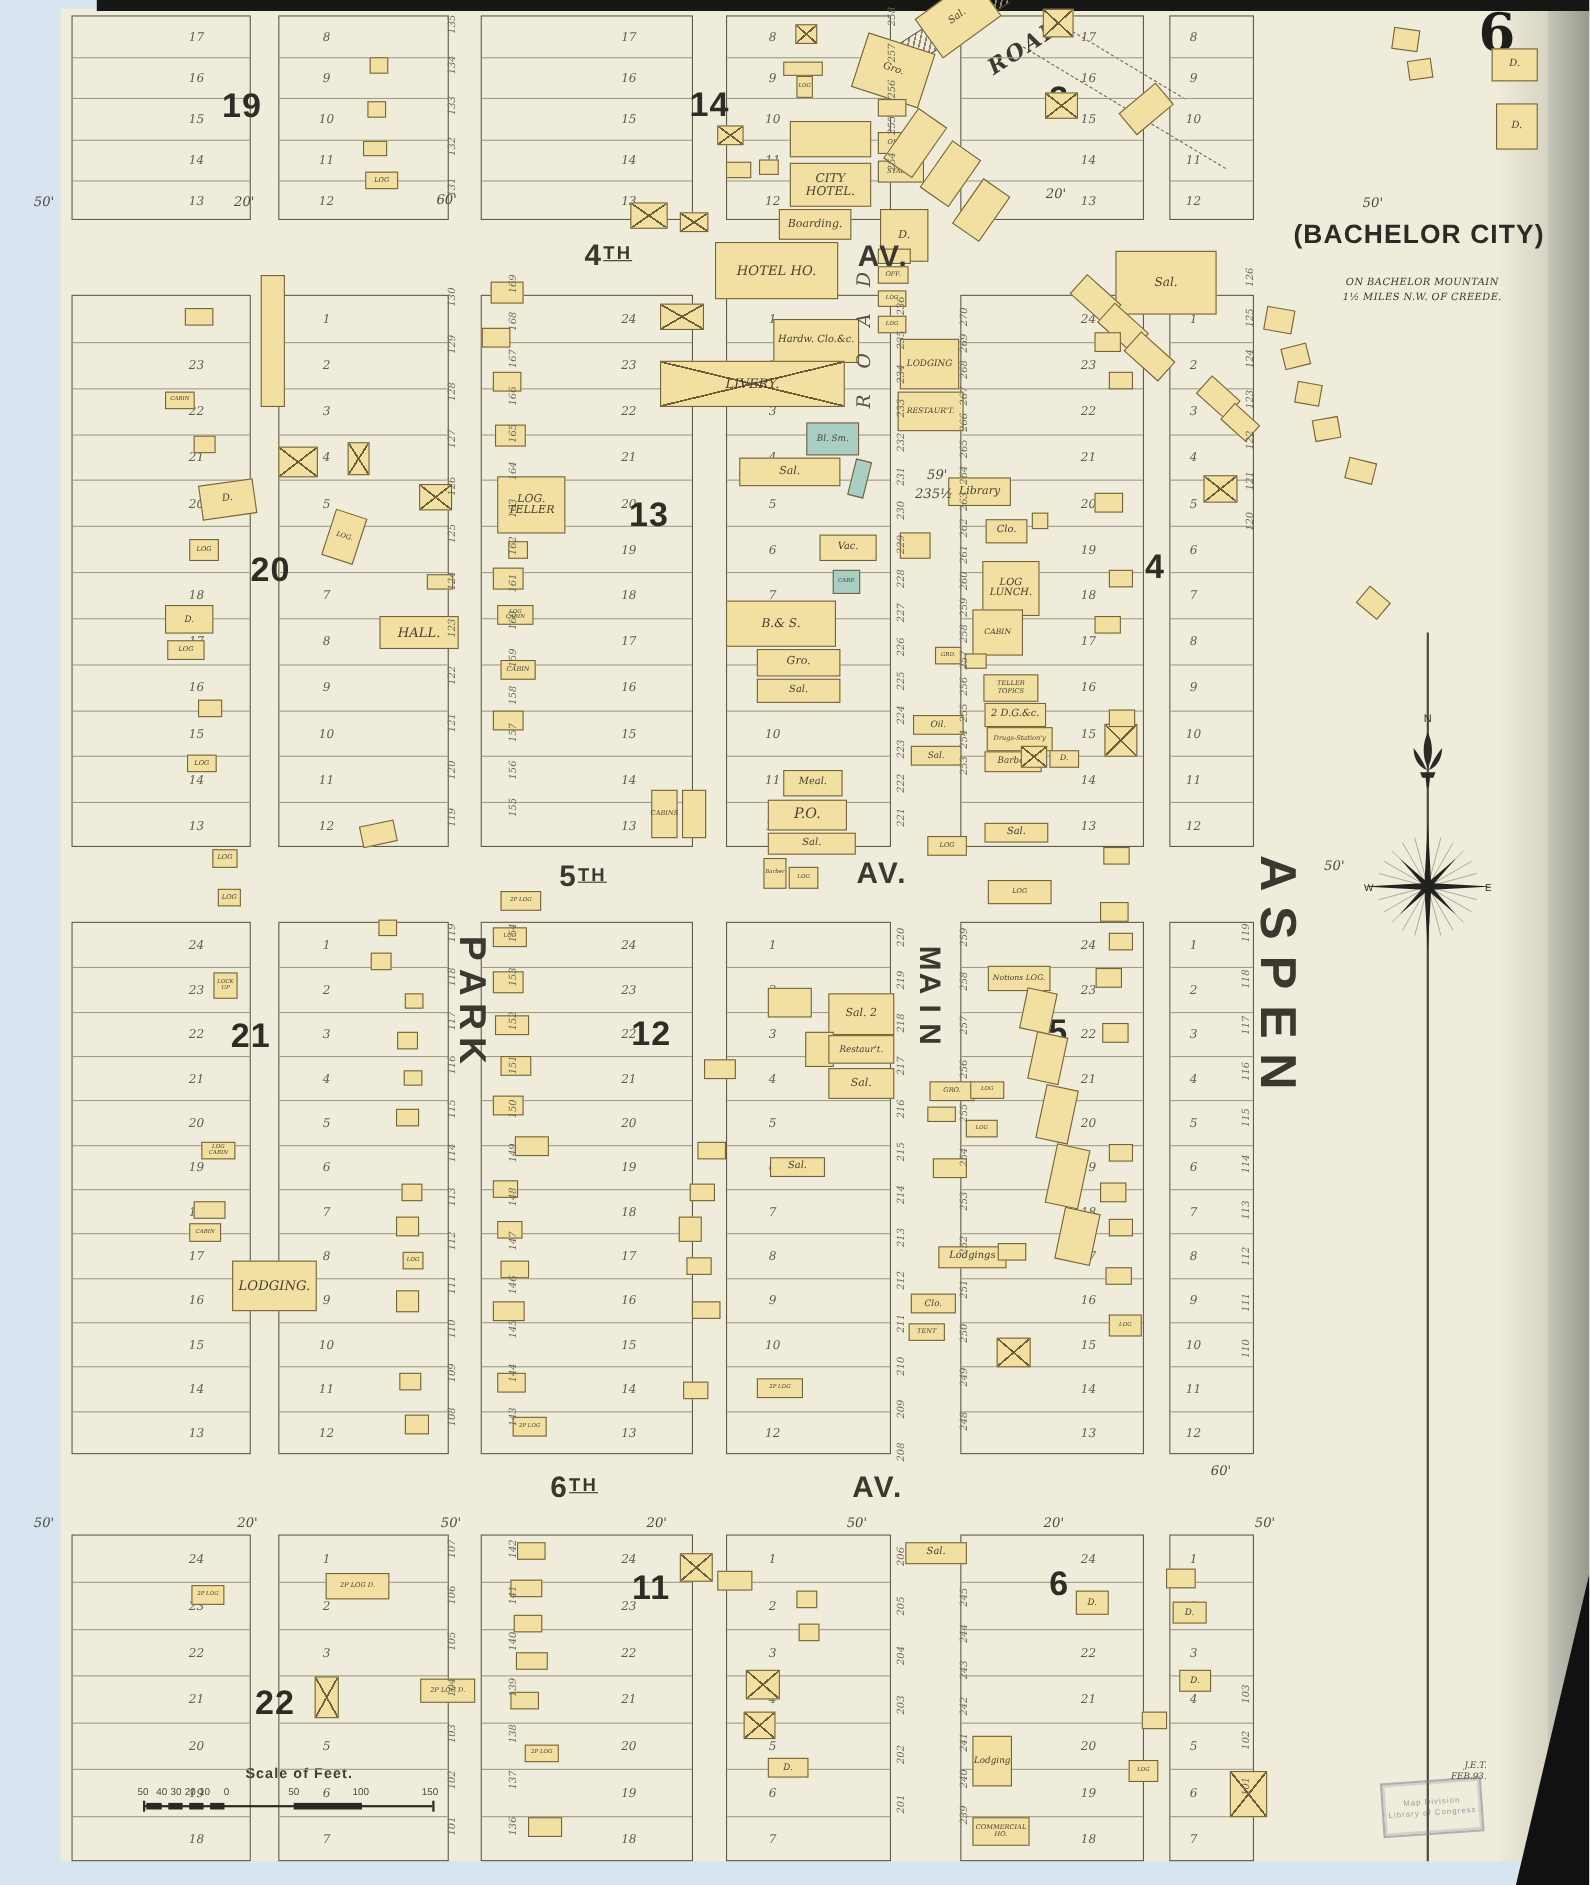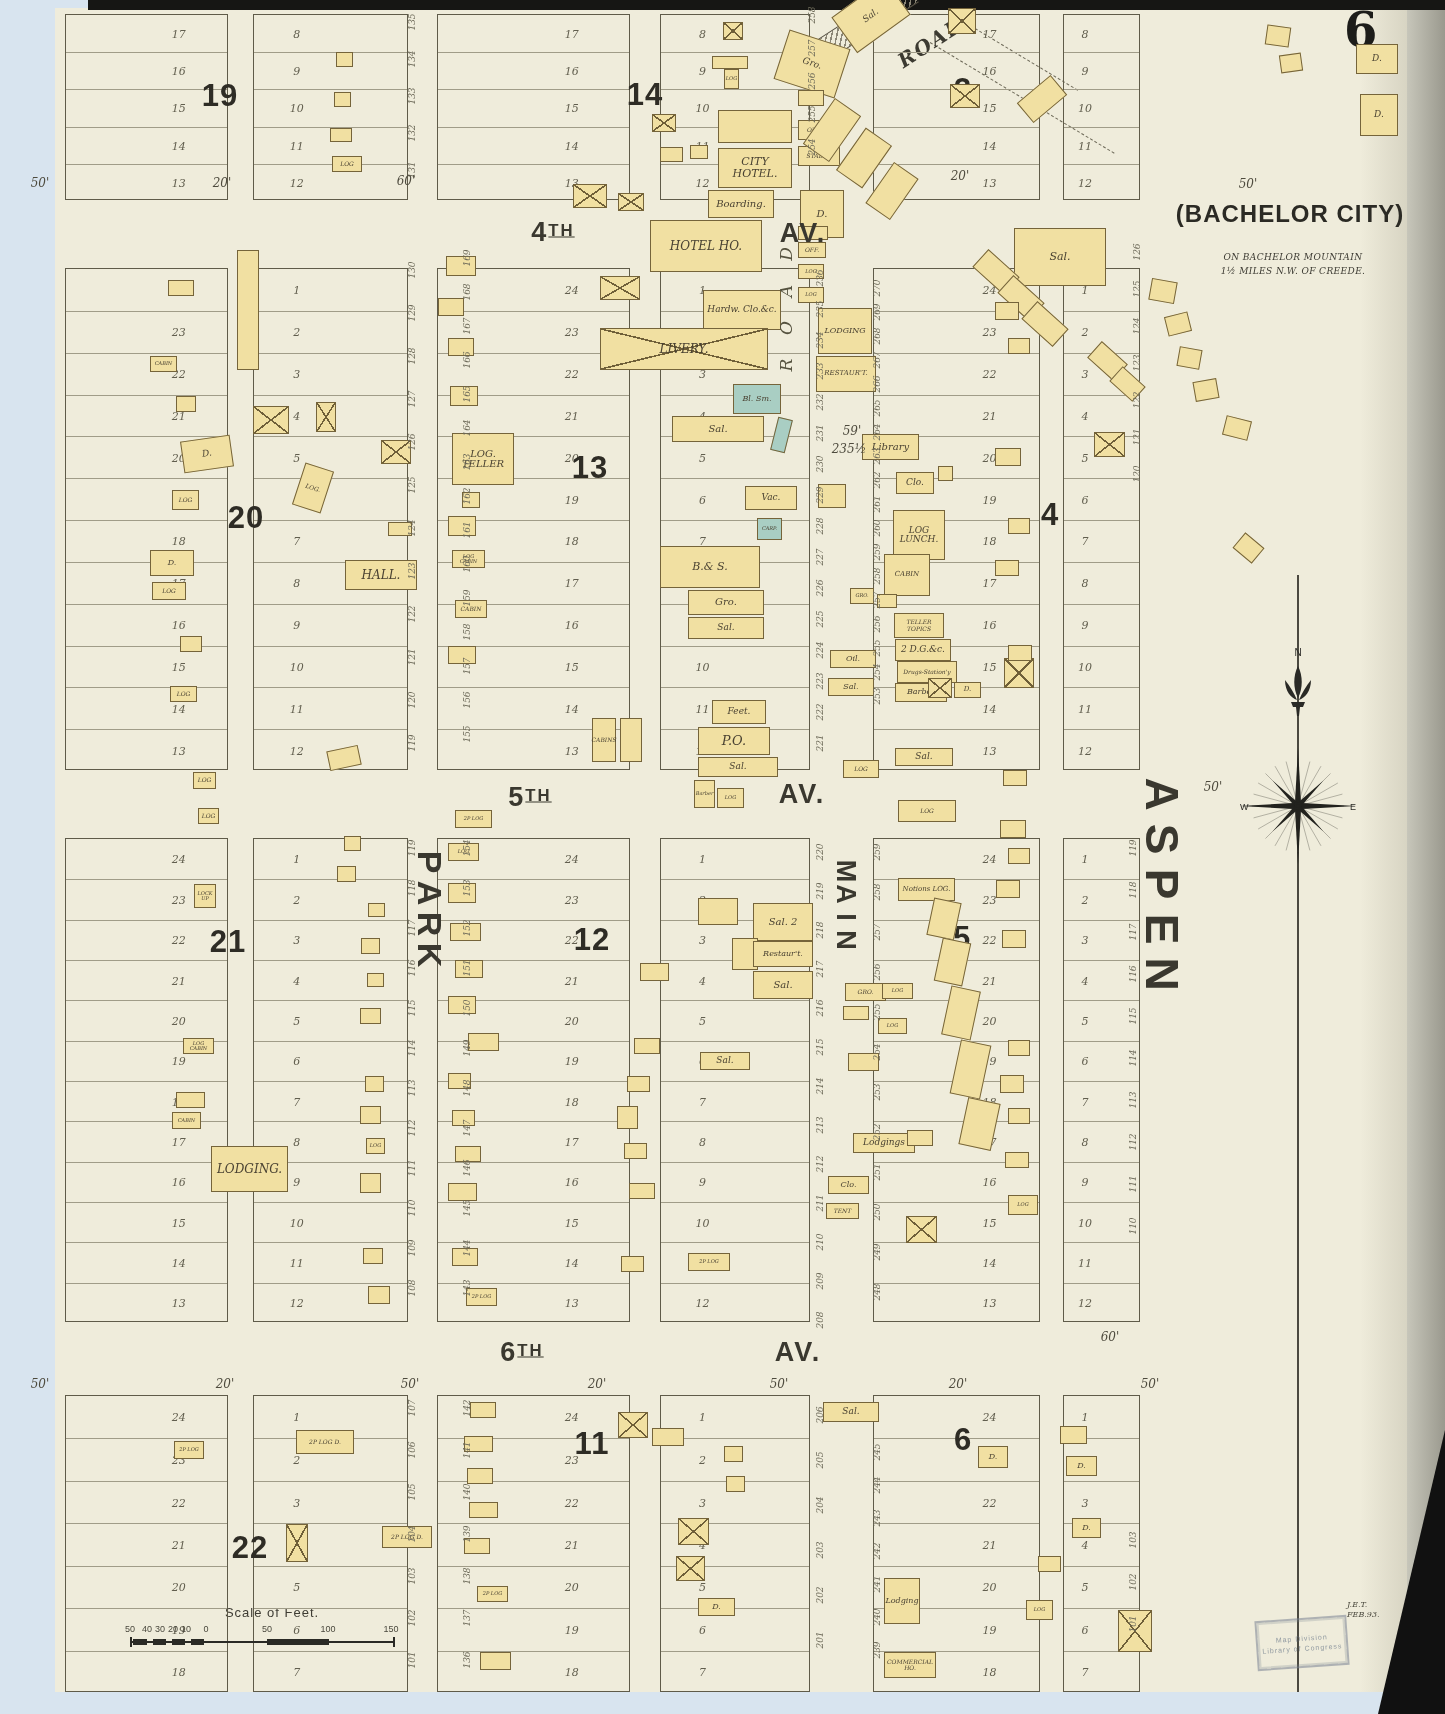--- a/index.html
+++ b/index.html
@@ -39,29 +39,29 @@
           border-radius:50%;text-align:center;color:#23231f;}
   #badge .b1{font-weight:700;font-size:13px;margin-top:9px;letter-spacing:1px;}
   #badge .b2{font-weight:700;font-size:25px;letter-spacing:5px;line-height:.95;}
   #badge .b3{font-weight:700;font-size:11px;letter-spacing:2px;}
   #bachelor{position:absolute;left:1155px;top:200px;width:270px;text-align:center;font-weight:700;
           font-size:24px;color:#2b2a24;letter-spacing:1px;}
   .locnote{position:absolute;left:1178px;width:230px;text-align:center;font-size:9px;color:#3d3b33;
           letter-spacing:.4px;font-style:italic;font-family:"DejaVu Serif",serif;}
   #pagenum{position:absolute;left:1344px;top:2px;width:60px;font:700 48px "DejaVu Serif",serif;color:#1d1d1a;}
   #scale-title{position:absolute;left:272px;top:1612px;transform:translate(-50%,-50%);
-          font-size:13px;color:#3f3d34;letter-spacing:1px;}
+          font-size:13px;color:#3f3d34;letter-spacing:1px;font-weight:bold;}
   .scl{position:absolute;font:9px "Liberation Sans",sans-serif;color:#4a483d;transform:translate(-50%,-50%);}
   .sbar{position:absolute;background:#2a2a25;}
   #stamp{position:absolute;left:1256px;top:1618px;width:88px;height:46px;border:2px solid rgba(120,130,145,.55);
           box-shadow:inset 0 0 0 2px rgba(120,130,145,.25);transform:rotate(-4deg);
           display:flex;flex-direction:column;align-items:center;justify-content:center;gap:3px;}
   #stamp div{font-size:7px;color:rgba(95,110,130,.65);letter-spacing:1px;white-space:nowrap;}
   #jet{position:absolute;left:1319px;top:1600px;font:italic 8px "DejaVu Serif",serif;color:#4c4a3f;
-          text-align:left;line-height:1.2;margin-left:28px;}
+          text-align:right;line-height:1.2;}
   #road-hatch{position:absolute;left:820px;top:40px;width:110px;height:22px;transform:rotate(-33deg);
           transform-origin:left center;border-top:1.2px solid #555043;border-bottom:1.2px solid #555043;
           background:repeating-linear-gradient(135deg,#8a8575 0 1.5px,rgba(0,0,0,0) 1.5px 5px);}
   .road-dash{position:absolute;border-top:1.5px dashed #6e6a59;transform-origin:left center;}
   #road-label{position:absolute;left:893px;top:28px;font:italic 700 20px "DejaVu Serif",serif;color:#3c3a31;
           transform:rotate(-33deg);letter-spacing:2px;}
   #meridian{position:absolute;left:1297px;top:575px;width:1.5px;height:1117px;background:#4b4940;}
 </style>
 </head>
 <body>
@@ -912,21 +912,21 @@
     <div class="bld" style="left: 703px; top: 290px; width: 78px; height: 40px; font-size: 9px;">Hardw. Clo.&amp;c.</div>
     <div class="bld cr" style="left: 600px; top: 328px; width: 168px; height: 42px; font-size: 12px;">LIVERY.</div>
     <div class="bld t" style="left: 733px; top: 384px; width: 48px; height: 30px;">Bl. Sm.</div>
     <div class="bld t" style="left: 774px; top: 418px; width: 15px; height: 34px; transform: rotate(14deg);"></div>
     <div class="bld" style="left: 672px; top: 416px; width: 92px; height: 26px; font-size: 10px;">Sal.</div>
     <div class="bld" style="left: 745px; top: 486px; width: 52px; height: 24px; font-size: 9px;">Vac.</div>
     <div class="bld t" style="left: 757px; top: 518px; width: 25px; height: 22px; font-size: 5px;">CARP.</div>
     <div class="bld" style="left: 660px; top: 546px; width: 100px; height: 42px; font-size: 11px;">B.&amp; S.</div>
     <div class="bld" style="left: 688px; top: 590px; width: 76px; height: 25px; font-size: 10px;">Gro.</div>
     <div class="bld" style="left: 688px; top: 617px; width: 76px; height: 22px; font-size: 9px;">Sal.</div>
-    <div class="bld" style="left: 712px; top: 700px; width: 54px; height: 24px; font-size: 9px;">Feet.</div>
+    <div class="bld" style="left: 712px; top: 700px; width: 54px; height: 24px; font-size: 9px;">Meal.</div>
     <div class="bld" style="left: 698px; top: 727px; width: 72px; height: 28px; font-size: 13px;">P.O.</div>
     <div class="bld" style="left: 698px; top: 757px; width: 80px; height: 20px; font-size: 9px;">Sal.</div>
     <div class="bld" style="left: 798px; top: 226px; width: 30px; height: 14px;"></div>
     <div class="bld" style="left: 798px; top: 242px; width: 28px; height: 16px; font-size: 6px;">OFF.</div>
     <div class="bld" style="left: 798px; top: 264px; width: 26px; height: 15px; font-size: 5px;">LOG</div>
     <div class="bld" style="left: 798px; top: 287px; width: 26px; height: 16px; font-size: 5px;">LOG</div>
     <div class="bld" style="left: 818px; top: 308px; width: 54px; height: 46px; font-size: 8px;">LODGING</div>
     <div class="bld" style="left: 816px; top: 356px; width: 60px; height: 36px; font-size: 7px;">RESTAUR'T.</div>
     <div class="bld" style="left: 818px; top: 484px; width: 28px; height: 24px;"></div>
     <div class="bld" style="left: 862px; top: 434px; width: 57px; height: 26px; font-size: 10px;">Library</div>

